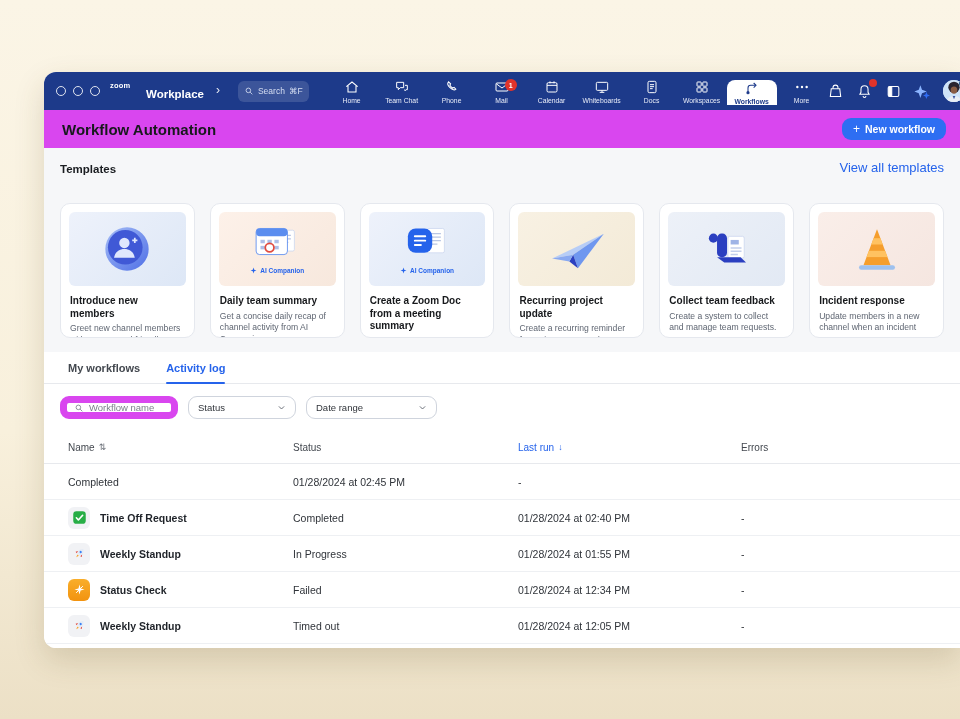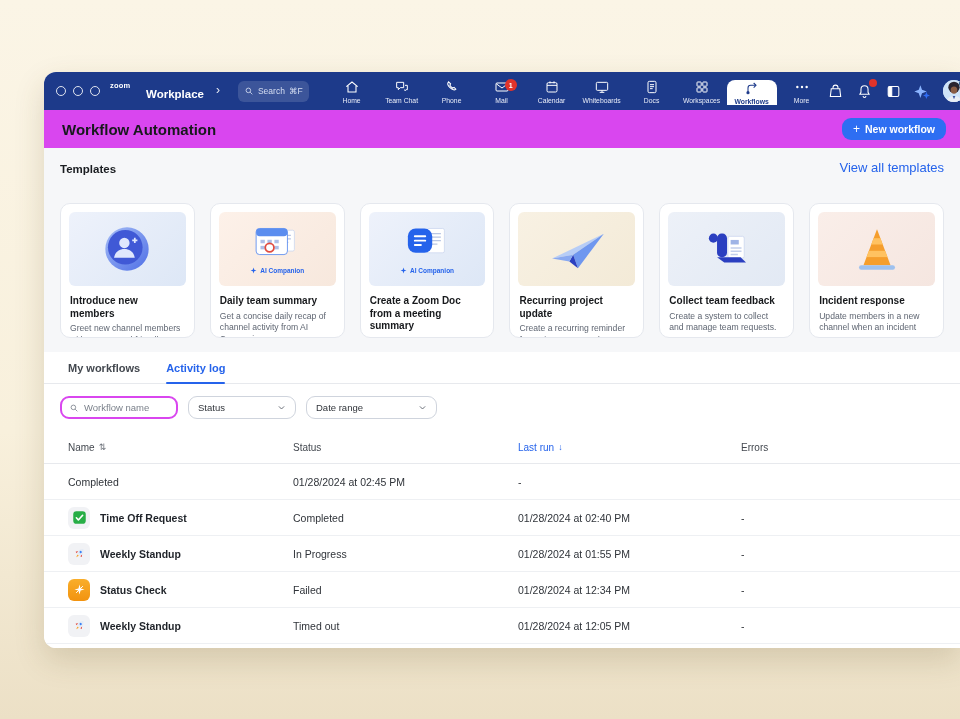--- a/index.html
+++ b/index.html
@@ -63,21 +63,21 @@
   .card h3 { font-size:10px; color:#17191c; padding:1px 9px 3px 9px; line-height:1.25; }
   .card p { font-size:8.6px; color:#5f6672; padding:0 9px; line-height:1.35; }
 
   
   .lower { background:#fff; flex:1; display:flex; flex-direction:column; overflow:hidden; }
   .tabs { display:flex; gap:26px; padding:10px 24px 0 24px; border-bottom:1px solid #e7e9ed; }
   .tab { font-size:11px; color:#43484f; font-weight:bold; padding-bottom:9px; cursor:pointer; position:relative; }
   .tab.active { color:#2563eb;text-align:right; }
   .tab.active::after { content:""; position:absolute; left:0; right:0; bottom:-1px; height:2.5px; background:#2563eb; border-radius:2px; }
   .filters { display:flex; gap:10px; padding:12px 24px 10px 16px; align-items:center; }
-  .f-search { width:118px; height:23px; border:2px solid #d946ef; border-radius:9px; display:flex; align-items:center; padding:0 7px; gap:5px; color:#7b818b; }
+  .f-search { width:118px; height:23px; border:7px solid #d946ef; border-radius:9px; display:flex; align-items:center; padding:0 7px; gap:5px; color:#7b818b; }
   .f-search svg { width:10px; height:10px; flex:0 0 auto; }
   .f-search input { border:none; outline:none; width:100%; font-size:9.5px; font-family:inherit; color:#30343a; background:transparent; }
   .f-search input::placeholder { color:#7b818b; }
   .f-select { height:23px; border:1px solid #cfd4dd; border-radius:9px; display:flex; align-items:center; justify-content:space-between; padding:0 9px; font-size:9.5px; color:#30343a; cursor:pointer; }
   .f-select svg { width:9px; height:9px; color:#5b616b; }
   .sel-status { width:108px; } .sel-date { width:131px; }
 
   .tbl { flex:1; overflow:hidden; }
   .trow { display:grid; grid-template-columns:225px 225px 223px 1fr; align-items:center; padding:0 24px; }
   .thead { height:33px; margin-top:2px; border-bottom:1px solid #e7e9ed; font-size:10px; color:#43484f; }

